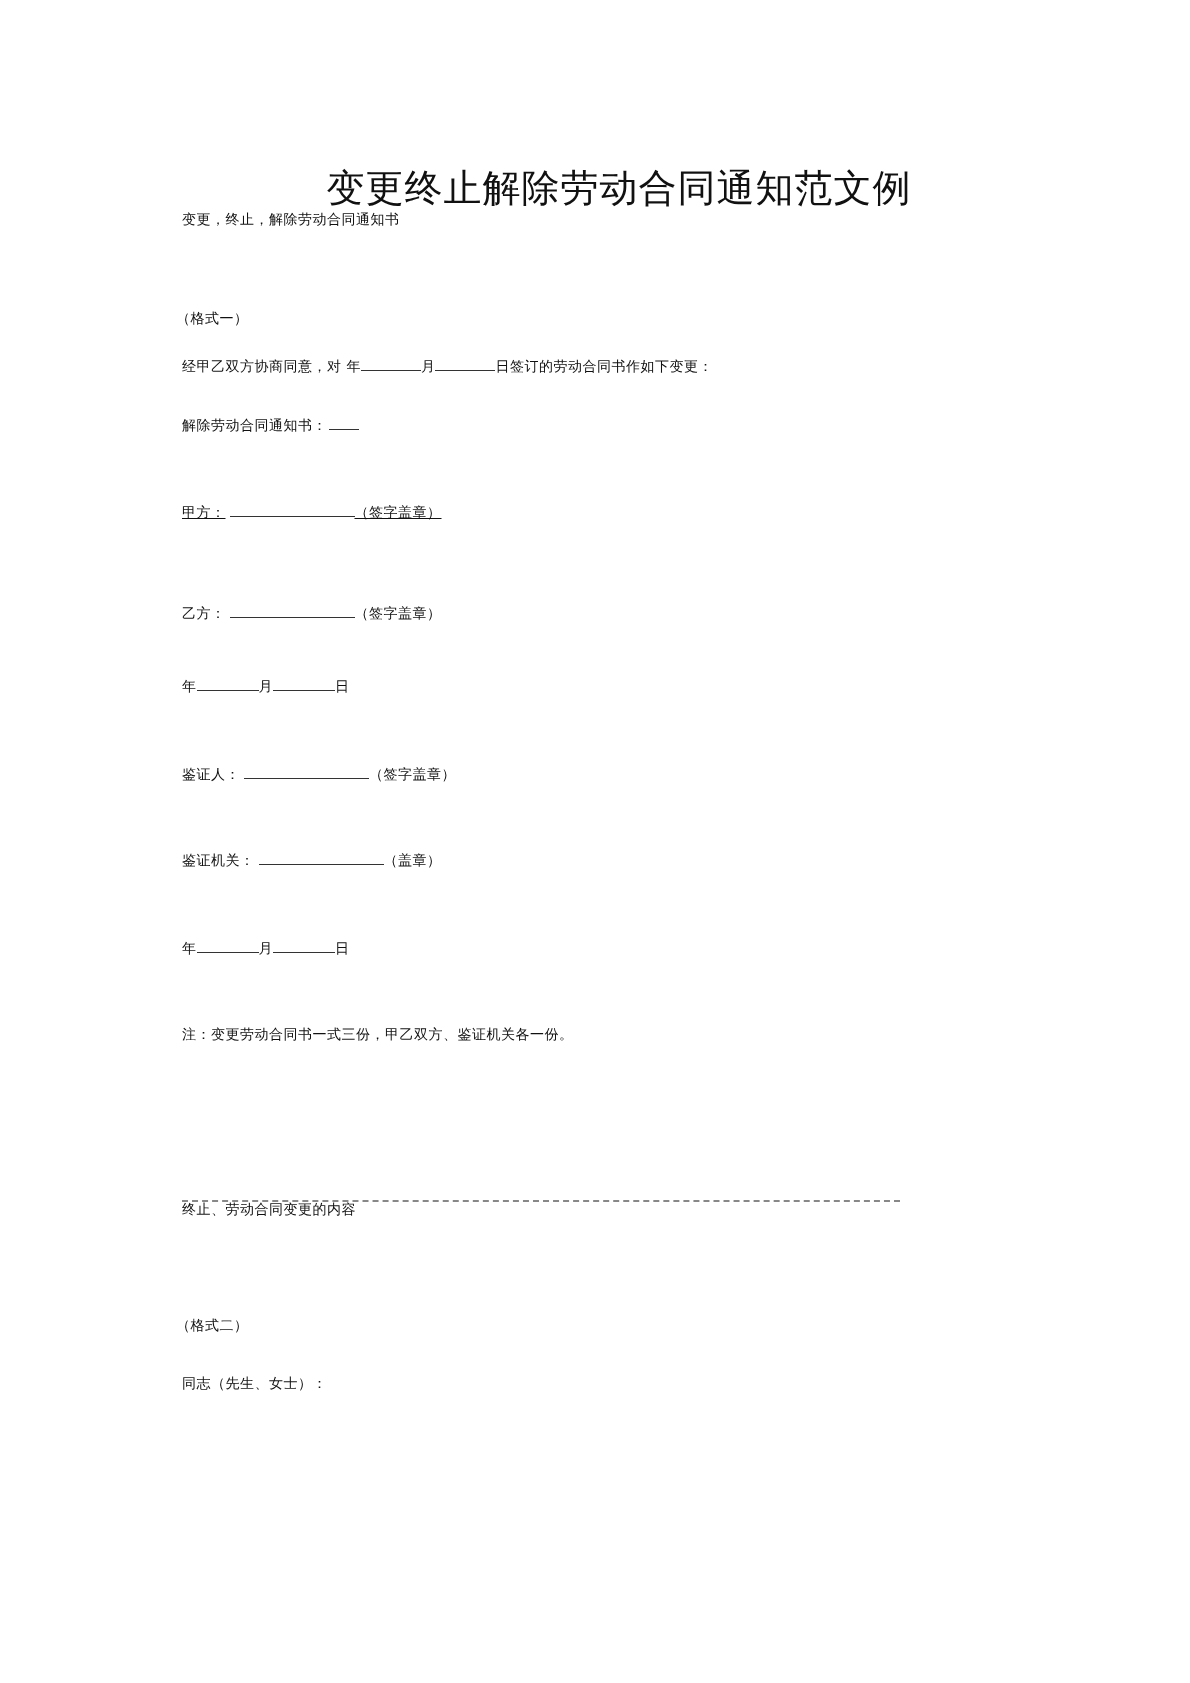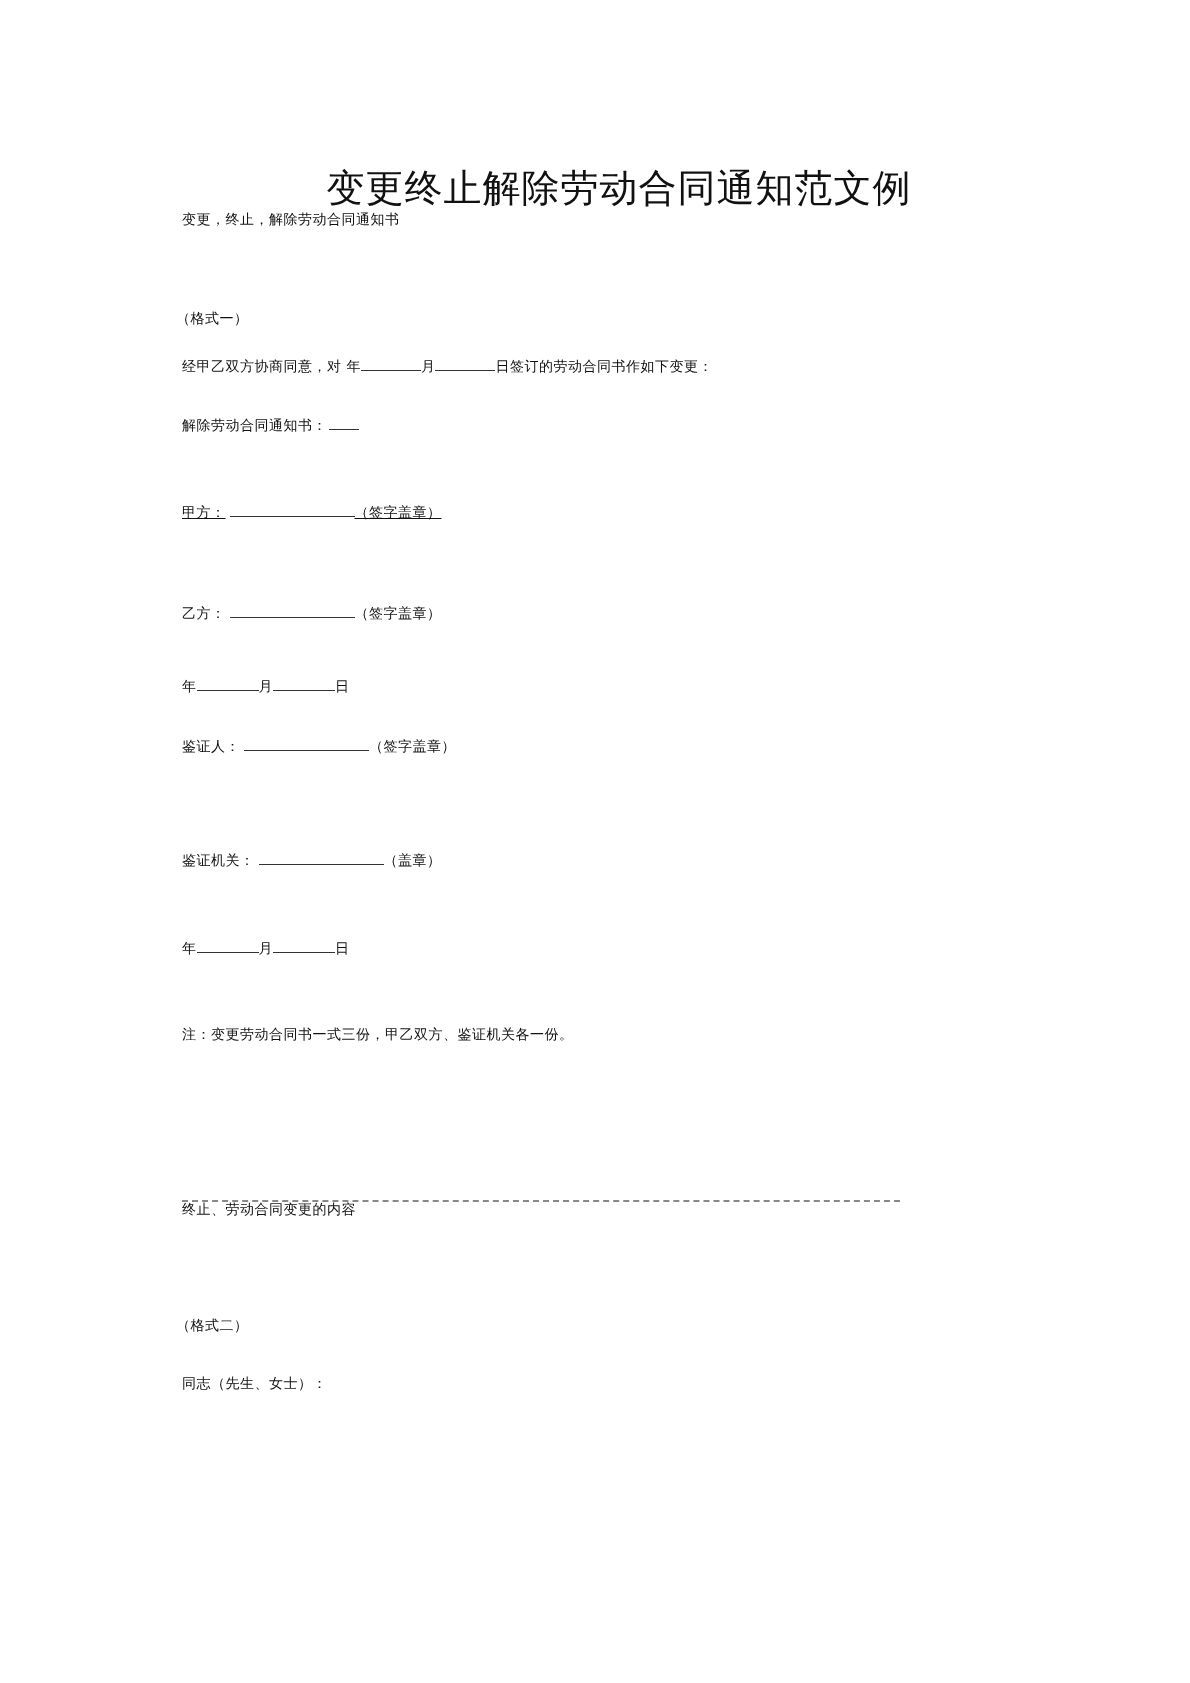--- a/index.html
+++ b/index.html
@@ -38,21 +38,21 @@
   </div>
 
   <div class="line" style="top:599px;">
     <span>乙方：</span><span class="blank" style="width:125px;margin-left:4px;"></span><span>（签字盖章）</span>
   </div>
 
   <div class="line" style="top:672px;">
     <span>年</span><span class="blank" style="width:62px;"></span><span>月</span><span class="blank" style="width:62px;"></span><span>日</span>
   </div>
 
-  <div class="line" style="top:732px;">
+  <div class="line" style="top:760px;">
     <span>鉴证人：</span><span class="blank" style="width:125px;margin-left:4px;"></span><span>（签字盖章）</span>
   </div>
 
   <div class="line" style="top:846px;">
     <span>鉴证机关：</span><span class="blank" style="width:125px;margin-left:4px;"></span><span>（盖章）</span>
   </div>
 
   <div class="line" style="top:934px;">
     <span>年</span><span class="blank" style="width:62px;"></span><span>月</span><span class="blank" style="width:62px;"></span><span>日</span>
   </div>

